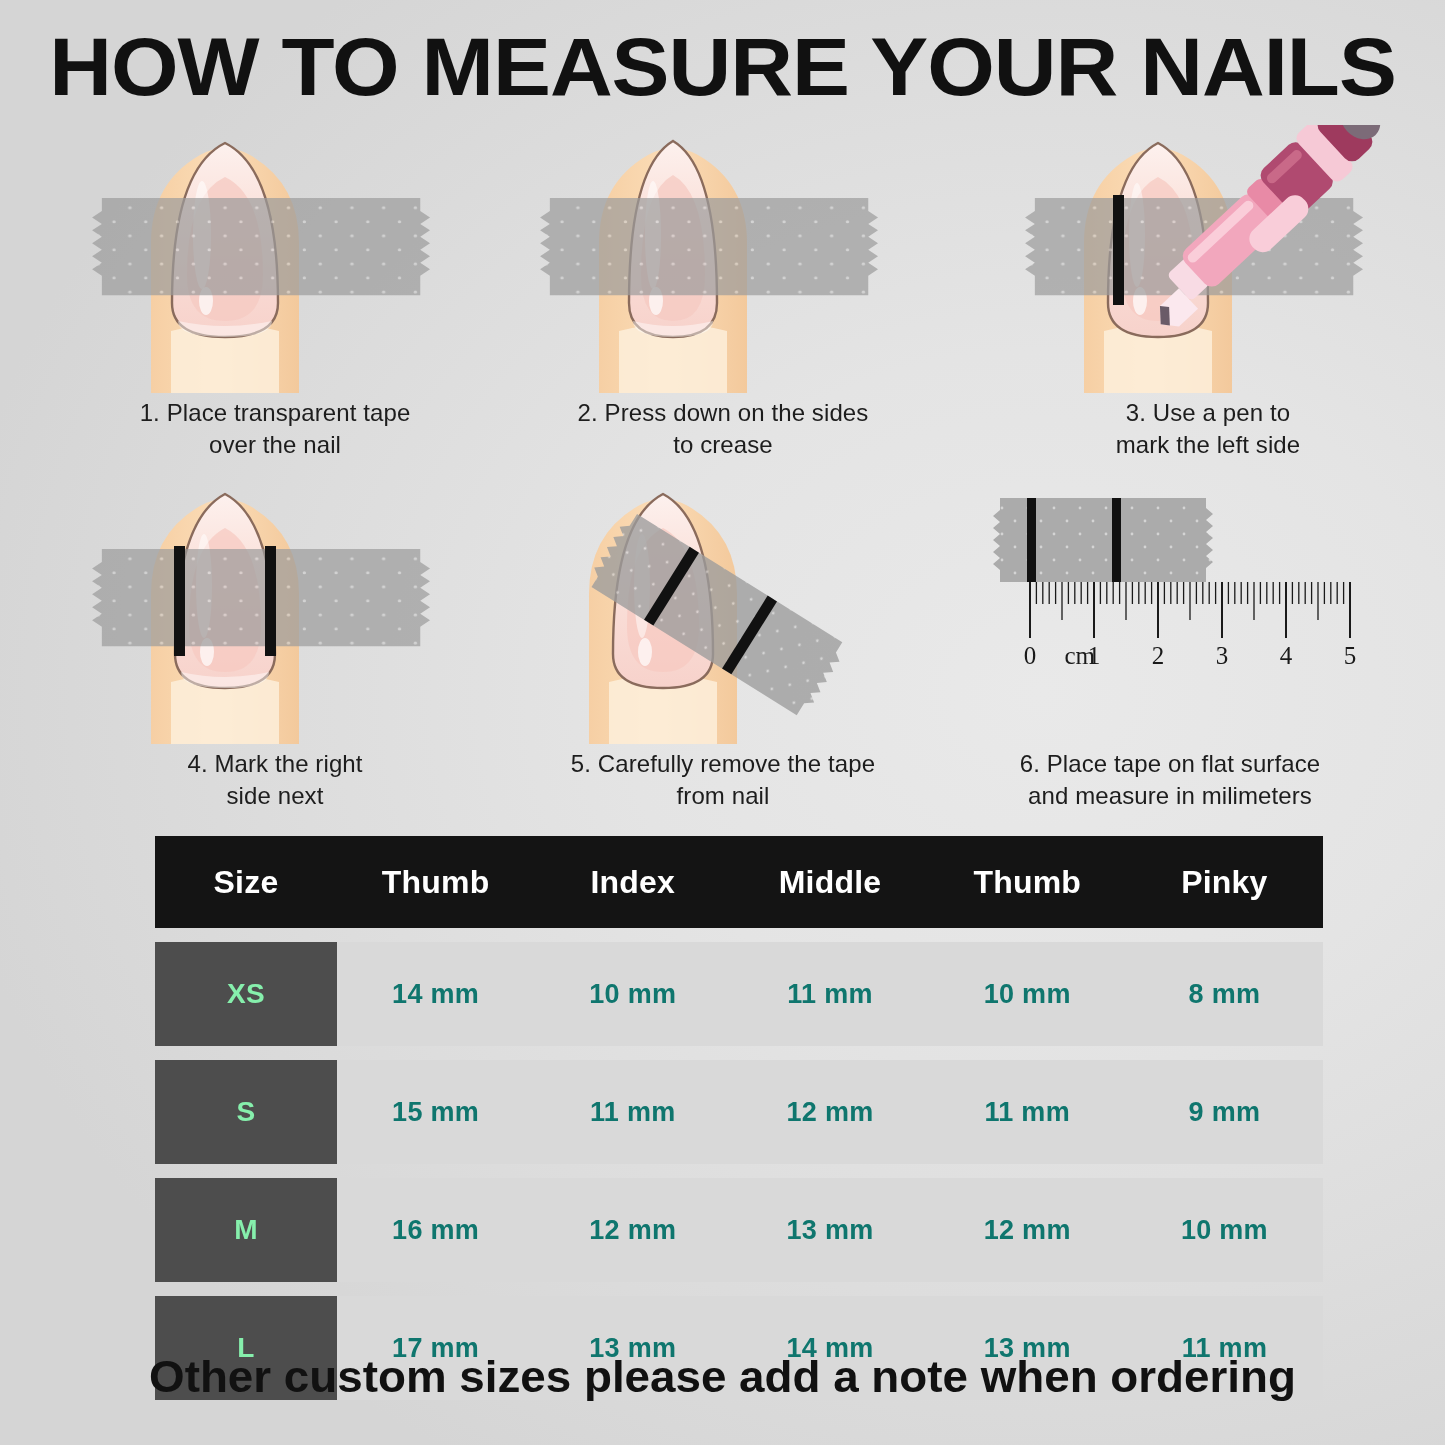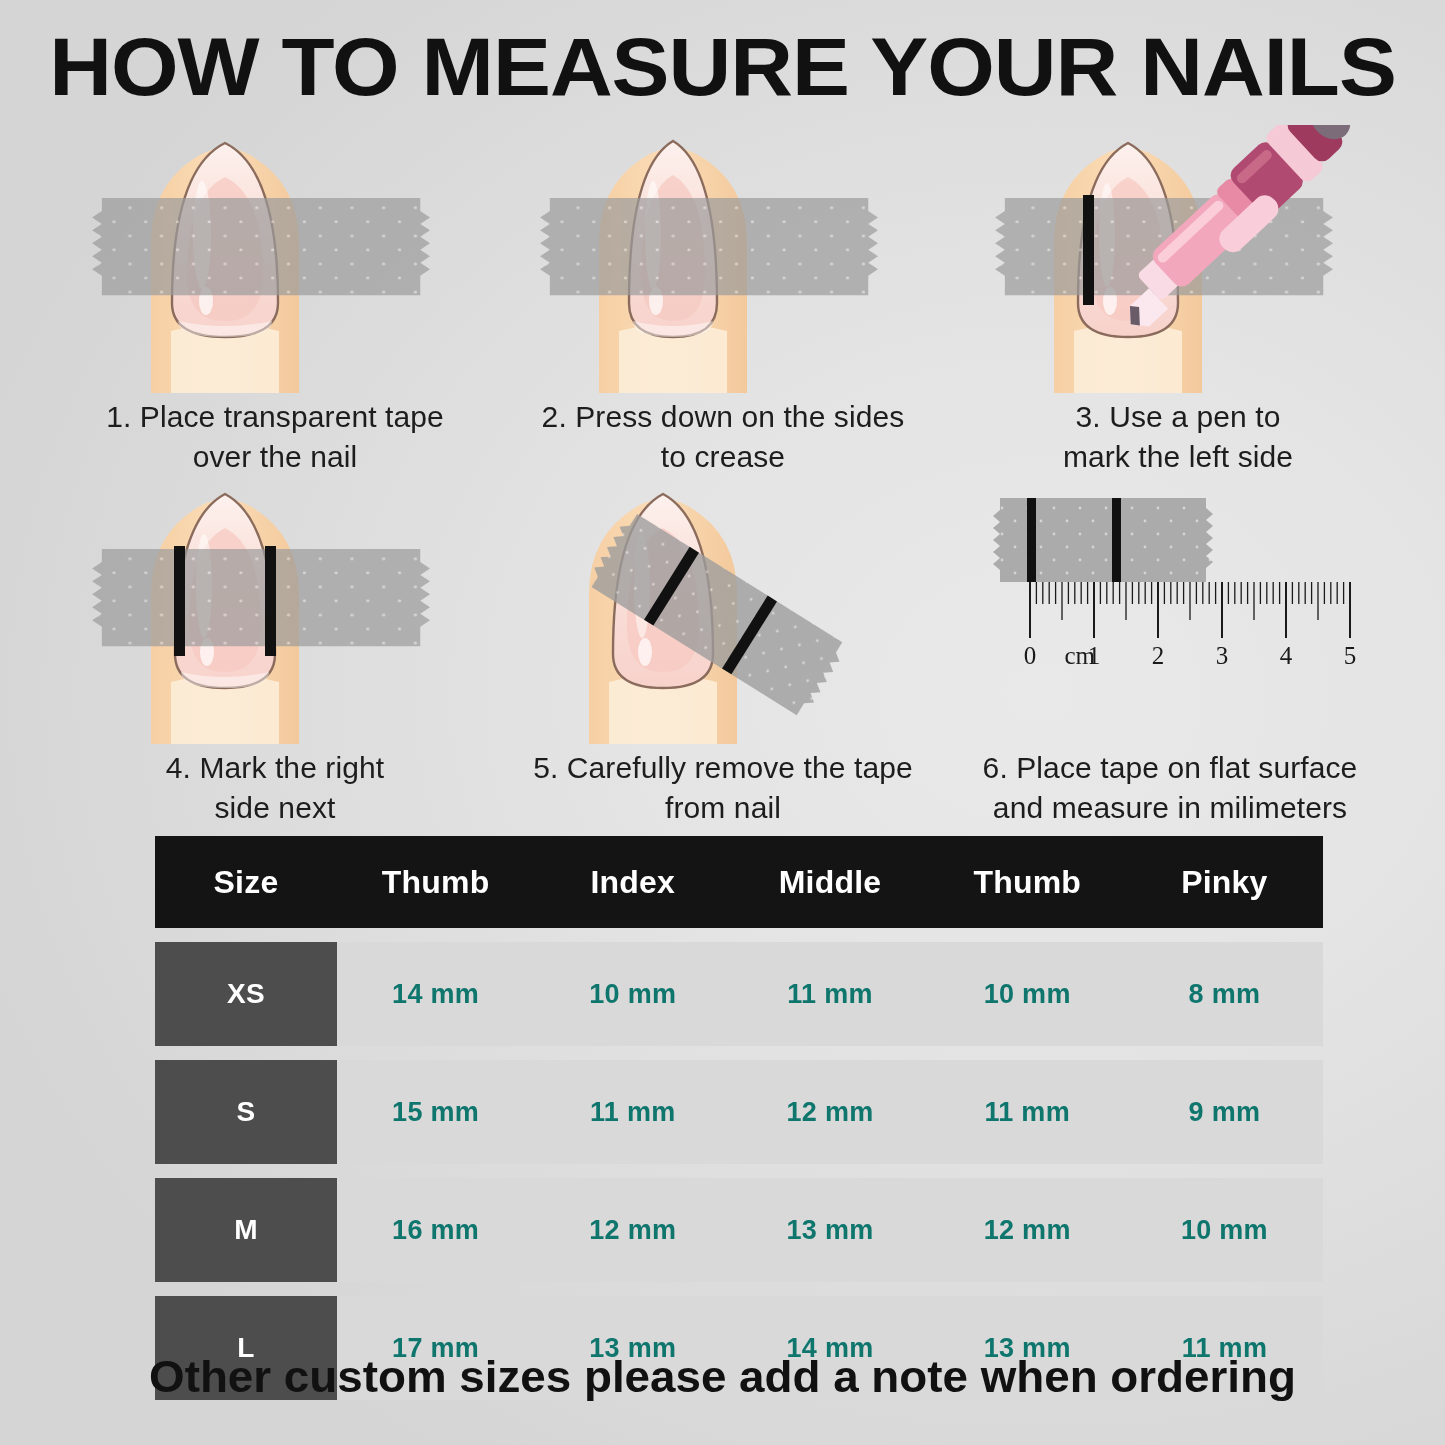--- a/index.html
+++ b/index.html
@@ -30,21 +30,21 @@
     line-height:1.05;
     white-space:nowrap;
   }
 
   
   .step{position:absolute;width:400px;}
   .art{position:relative;width:400px;height:268px;}
   .cap{
     margin-top:4px;
     text-align:center;
-    font-size:30px;
+    font-size:24px;
     font-weight:300;
     color:#1d1d1d;
     line-height:1.32;
     letter-spacing:0.1px;
   }
   .cap .ln{display:block;}
 
   
   .art svg{position:absolute;left:0;top:0;}
 
@@ -58,21 +58,21 @@
     font-size:27px;color:#0f766e;font-weight:700;
     letter-spacing:0.3px;
   }
   .c-size{width:182px;flex:0 0 182px;}
   .c-val{flex:1 1 0;}
   .hrow .cell{background:#141414;color:#ffffff;font-weight:bold;
     font-family:"Liberation Sans Narrow","Liberation Sans",sans-serif;
     font-size:32px;letter-spacing:0.2px;transform:none;}
   .hrow{height:92px;}
   .hrow .cell{height:92px;}
-  .brow .c-size{background:#4d4d4d;color:#ffffff;font-weight:bold;font-size:28px;
+  .brow .c-size{background:#4d4d4d;color:#86efac;font-weight:bold;font-size:28px;
     font-family:"Liberation Sans Narrow","Liberation Sans",sans-serif;}
   .brow .c-val{background:#d9d9d9;}
   .brow{height:104px;}
   .brow .cell{height:104px;}
 
   
   #footer{
     position:absolute;left:0;top:1352px;width:1445px;text-align:center;
     font-family:"Liberation Sans Narrow","Liberation Sans",sans-serif;
     font-weight:bold;font-size:44px;color:#111111;letter-spacing:0px;
@@ -160,21 +160,21 @@
                    L22 98 L14 92 L22 86 L14 80 L22 74 Z" transform="translate(0,6) scale(1.22,1.08)" fill="url(#tapeDots)"></path>
         </g>
       </svg>
     </div>
     <div class="cap">
       <span class="ln">2. Press down on the sides</span>
       <span class="ln">to crease</span>
     </div>
   </div>
 
-  <div class="step" id="s3" style="left:978px;top:125px;">
+  <div class="step" id="s3" style="left:1008px;top:125px;">
     <div class="art">
       <svg width="400" height="268" viewBox="0 0 400 268">
         <g>
           <path d="M76 268 L76 118 Q76 58 125 30 Q150 16 175 30 Q224 58 224 118 L224 268 Z" fill="url(#skinG)"></path>
           <path d="M96 268 L96 206 Q150 192 204 206 L204 268 Z" fill="#fdeedb" opacity="0.85"></path>
         </g>
         <g>
           <path d="M100 178 Q100 44 150 18 Q200 44 200 178 Q200 212 150 212 Q100 212 100 178 Z" fill="url(#nailG)" stroke="#8a6b5c" stroke-width="2.4"></path>
           <path d="M114 150 Q114 70 150 52 Q186 70 186 150 Q186 196 150 196 Q114 196 114 150 Z" fill="#f6c9c1" opacity="0.72"></path>
           <ellipse cx="129" cy="110" rx="8" ry="52" fill="#ffffff" opacity="0.5"></ellipse>

